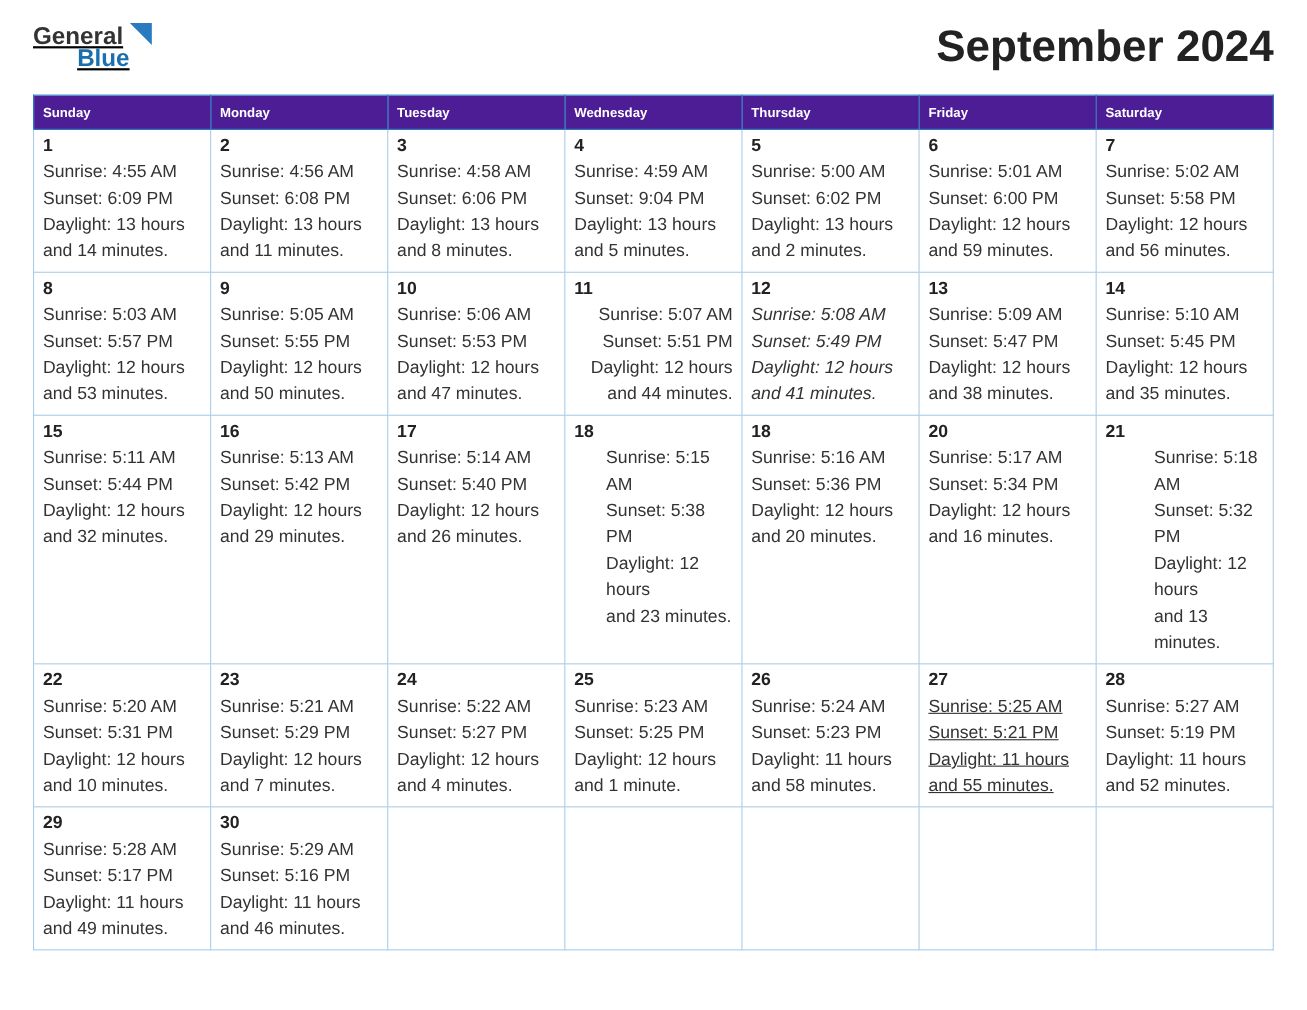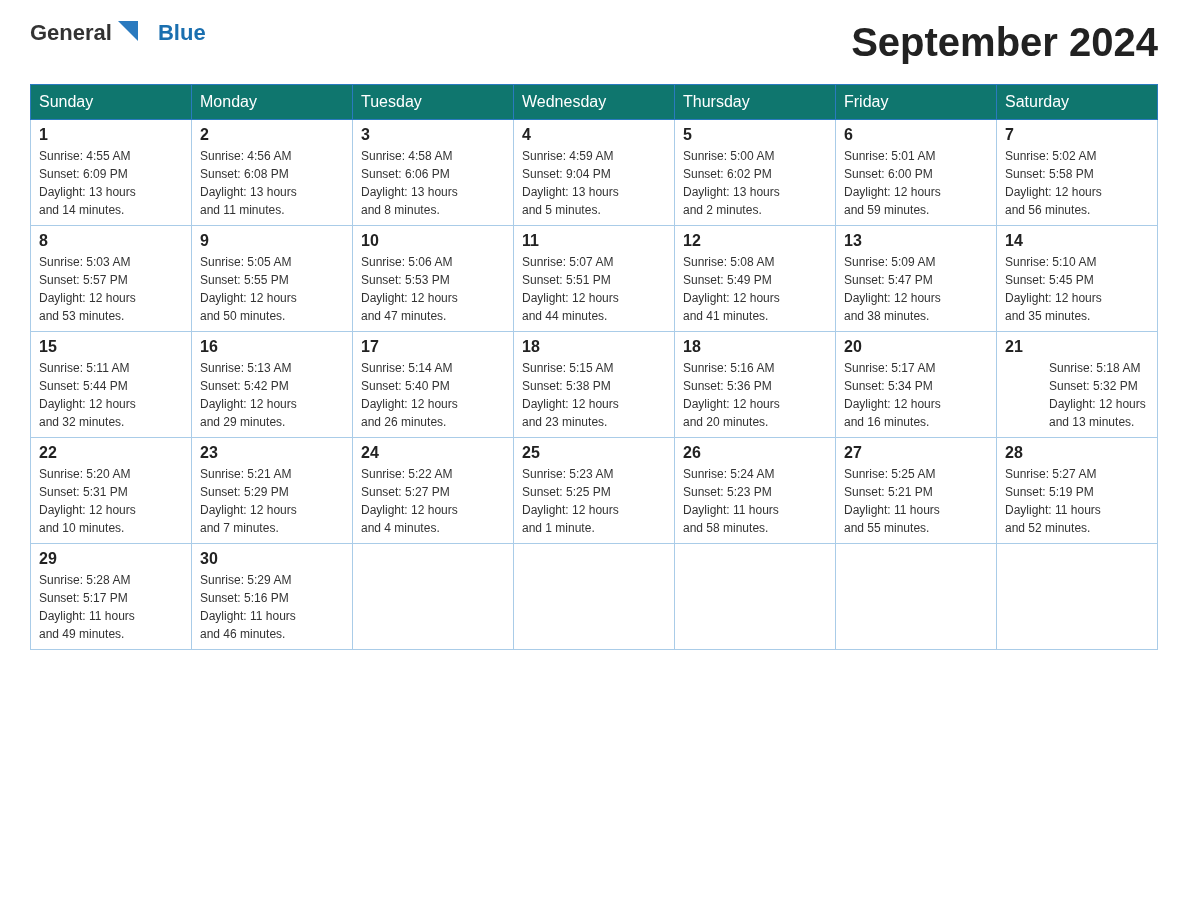--- a/index.html
+++ b/index.html
@@ -46,59 +46,59 @@
       font-size: 20px;
       color: #555;
       margin-top: 4px;
     }
     table {
       width: 100%;
       border-collapse: collapse;
       table-layout: fixed;
     }
     th {
-      background-color: #0f766e;
+      background-color: #4c1d95;
       color: #ffffff;
       padding: 8px 8px;
       text-align: left;
-      font-size: 16px;
-      font-weight: normal;
+      font-size: 12px;
+      font-weight: bold;
       border: 1px solid #2a7abf;
     }
     td {
       vertical-align: top;
       border: 1px solid #aacce8;
       padding: 6px 8px;
       font-size: 12.5px;
       color: #333;
       height: 100px;
     }
     td .day-num {
       font-size: 16px;
       font-weight: bold;
       color: #222;
       display: block;
       margin-bottom: 3px;
     }
     td .day-info {
-      font-size: 12px;
+      font-size: 16px;
       color: #333;
       line-height: 1.5;
     }
     tr:last-child td {
       height: auto;
       min-height: 80px;
     }
   </style>
 </head>
 <body>
 
 <div class="header-area">
   <div class="logo">
-    <div style="display:flex; flex-direction:row; align-items:flex-end;">
+    <div style="display:flex; flex-direction:column; align-items:center;text-decoration:underline;">
       <div style="display:flex; align-items:center;">
         <span class="logo-text">General</span>
 
         <svg class="logo-icon" viewBox="0 0 28 28">
           <polygon points="4,4 24,4 24,24" fill="#2a7abf"></polygon>
         </svg>
       </div>
       <span class="logo-text" style="margin-top:-6px;"><span class="blue">Blue</span></span>
     </div>
   </div>
@@ -188,28 +188,28 @@
         </td>
         <td>
           <span class="day-num">10</span>
           <div class="day-info" style="white-space: pre-line;">Sunrise: 5:06 AM
 Sunset: 5:53 PM
 Daylight: 12 hours
 and 47 minutes.</div>
         </td>
         <td>
           <span class="day-num">11</span>
-          <div class="day-info" style="white-space: pre-line;">Sunrise: 5:07 AM
+          <div class="day-info" style="white-space: pre-line; text-align: right;">Sunrise: 5:07 AM
 Sunset: 5:51 PM
 Daylight: 12 hours
 and 44 minutes.</div>
         </td>
         <td>
           <span class="day-num">12</span>
-          <div class="day-info" style="white-space: pre-line;">Sunrise: 5:08 AM
+          <div class="day-info" style="white-space: pre-line; font-style: italic;">Sunrise: 5:08 AM
 Sunset: 5:49 PM
 Daylight: 12 hours
 and 41 minutes.</div>
         </td>
         <td>
           <span class="day-num">13</span>
           <div class="day-info" style="white-space: pre-line;">Sunrise: 5:09 AM
 Sunset: 5:47 PM
 Daylight: 12 hours
 and 38 minutes.</div>
@@ -239,21 +239,21 @@
         </td>
         <td>
           <span class="day-num">17</span>
           <div class="day-info" style="white-space: pre-line;">Sunrise: 5:14 AM
 Sunset: 5:40 PM
 Daylight: 12 hours
 and 26 minutes.</div>
         </td>
         <td>
           <span class="day-num">18</span>
-          <div class="day-info" style="white-space: pre-line;">Sunrise: 5:15 AM
+          <div class="day-info" style="white-space: pre-line; margin-left: 29px;">Sunrise: 5:15 AM
 Sunset: 5:38 PM
 Daylight: 12 hours
 and 23 minutes.</div>
         </td>
         <td>
           <span class="day-num">18</span>
           <div class="day-info" style="white-space: pre-line;">Sunrise: 5:16 AM
 Sunset: 5:36 PM
 Daylight: 12 hours
 and 20 minutes.</div>
@@ -304,21 +304,21 @@
         </td>
         <td>
           <span class="day-num">26</span>
           <div class="day-info" style="white-space: pre-line;">Sunrise: 5:24 AM
 Sunset: 5:23 PM
 Daylight: 11 hours
 and 58 minutes.</div>
         </td>
         <td>
           <span class="day-num">27</span>
-          <div class="day-info" style="white-space: pre-line;">Sunrise: 5:25 AM
+          <div class="day-info" style="white-space: pre-line; text-decoration: underline;">Sunrise: 5:25 AM
 Sunset: 5:21 PM
 Daylight: 11 hours
 and 55 minutes.</div>
         </td>
         <td>
           <span class="day-num">28</span>
           <div class="day-info" style="white-space: pre-line;">Sunrise: 5:27 AM
 Sunset: 5:19 PM
 Daylight: 11 hours
 and 52 minutes.</div>

